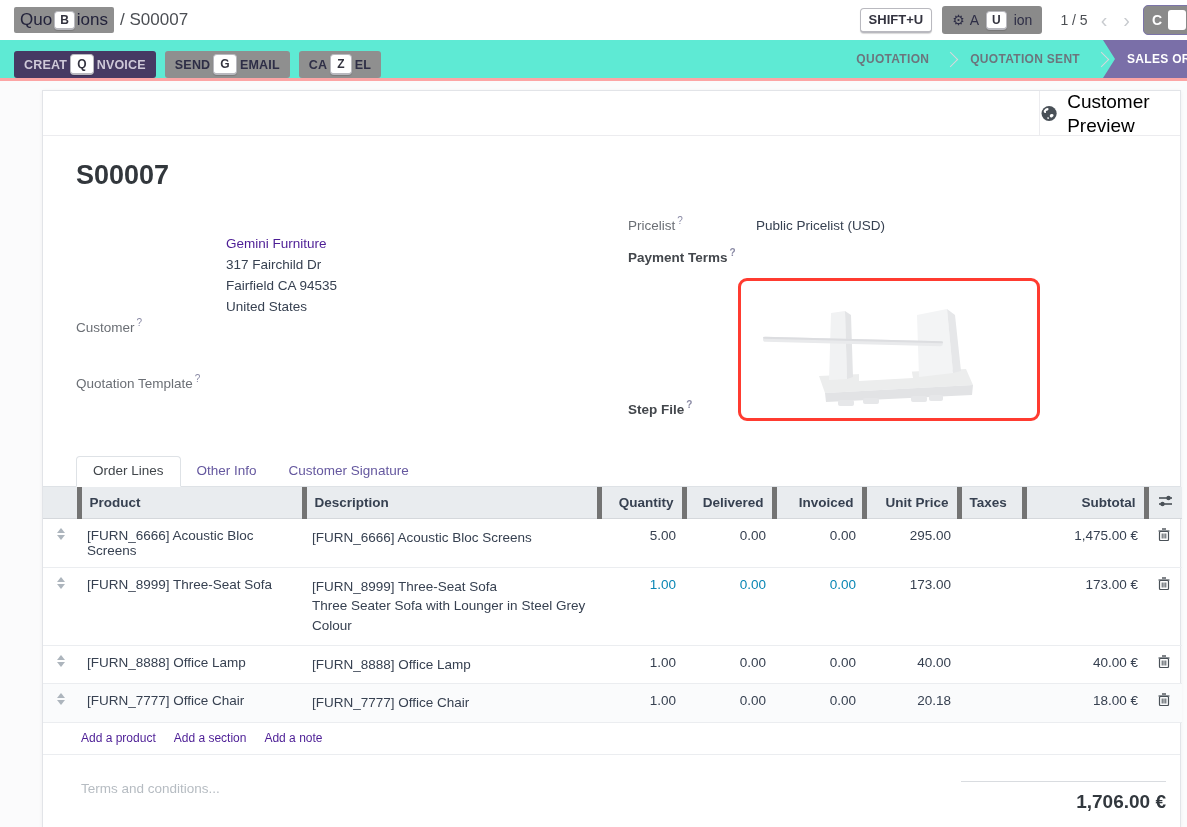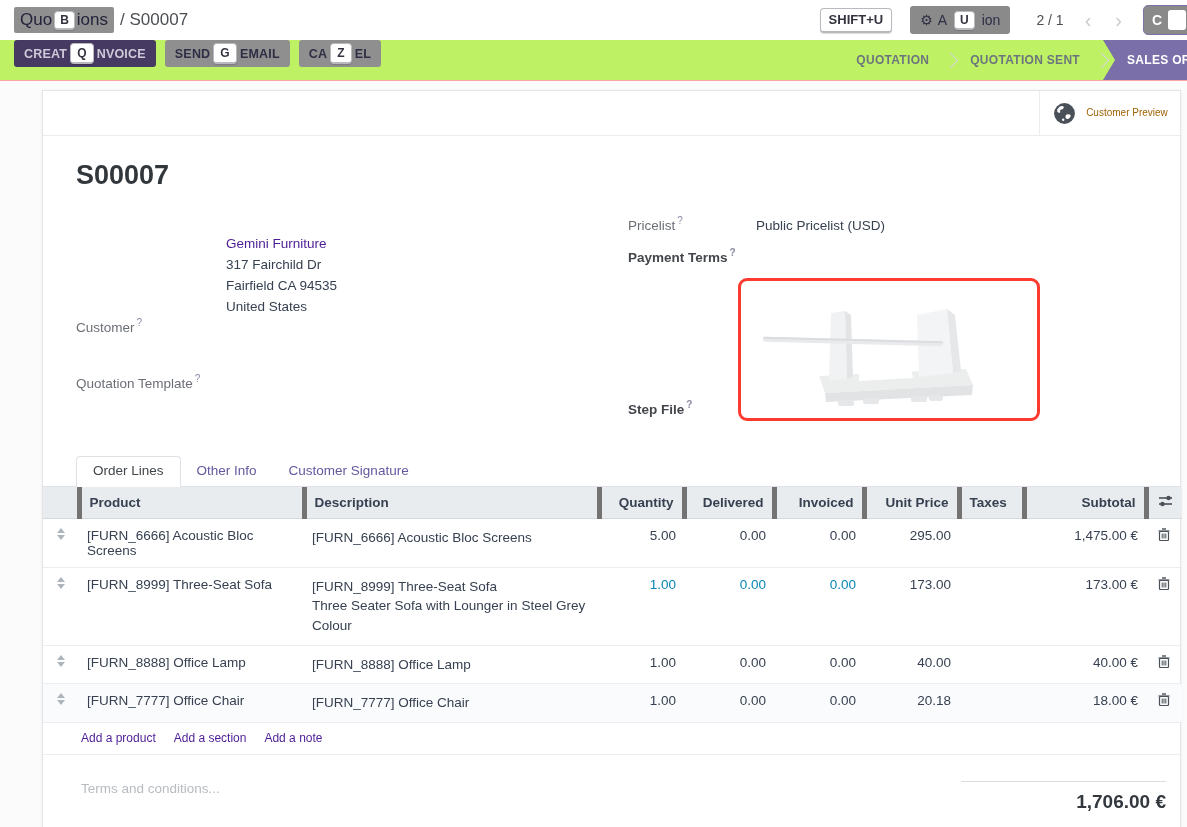--- a/index.html
+++ b/index.html
@@ -3,56 +3,56 @@
 <meta charset="utf-8">
 <style>
   * { margin:0; padding:0; box-sizing:border-box; }
   html,body { width:1187px; height:827px; overflow:hidden; background:#fbfbfc;
     font-family:"Liberation Sans", sans-serif; color:#374151; }
 
   
   .topbar { height:40px; background:#fff; display:flex; align-items:center; padding:0 12px 0 14px; }
   .crumb-chunk { background:#8f8f8f; color:#23233b; font-size:17px; padding:3px 6px; border-radius:2px; display:inline-flex; align-items:center; }
   .crumb-rest { font-size:17px; color:#4c4f54; margin-left:6px; }
-  .topbar-right { margin-left:auto; display:flex; align-items:center; gap:18px; }
+  .topbar-right { margin-left:auto; display:flex; align-items:center; gap:10px; }
   .kbd { background:#fff; border:1px solid #b9b9bf; border-bottom-width:2px; border-radius:4px;
     padding:1px 6px; font-size:12px; font-weight:700; color:#33333f; line-height:16px; display:inline-block;
     box-shadow:0 1px 1px rgba(0,0,0,.15); }
   .kbd.inline { margin:0 2px; padding:0 5px; }
   .action-btn { background:#8a8a8a; color:#2e2e46; border-radius:3px; height:28px; display:inline-flex;
     align-items:center; gap:5px; padding:0 10px; font-size:14px; }
   .gear { font-family:"DejaVu Sans", sans-serif; font-size:14px; color:#2e2e46; }
   .pager { font-size:14px; color:#4c4f54; margin-left:8px; }
   .pg-chev { font-size:20px; color:#c8cbcf; padding:0 3px; line-height:1; cursor:default; }
   .partial-btn { position:relative; margin-right:-38px; width:70px; height:30px; background:#8a8a8a;
     border:1px solid #7b74a8; border-radius:5px; display:inline-flex; align-items:center; gap:6px;
     padding:0 8px; color:#fff; font-weight:700; font-size:14px; }
   .partial-kbd { background:#fff; border-radius:3px; width:18px; height:20px; }
 
-  .btnbar { height:41px; background:#bef264; border-bottom:1px solid #fca5a5; display:flex; align-items:flex-start; padding:0 0 0 14px; }
+  .btnbar { height:41px; background:#5eead4; border-bottom:3px solid #fca5a5; display:flex; align-items:flex-end; padding:0 0 0 14px; }
   .btn { height:27px; border-radius:3px; display:inline-flex; align-items:center; padding:0 10px;
     font-size:12.5px; font-weight:700; letter-spacing:.2px; margin-right:9px; cursor:pointer; border:none; }
   .btn .kbd { margin:0 3px; }
   .btn-primary { background:#463a63; color:#cfc9d9; }
   .btn-secondary { background:#8f8f8f; color:#2e2e46; }
   .statusbar { margin-left:auto; display:flex; align-items:center; height:100%; }
   .status-step { font-size:12px; font-weight:700; letter-spacing:.3px; color:#6c757d; padding:0 18px;
     height:100%; display:flex; align-items:center; }
   .chev-sep { width:11px; height:11px; border-top:1px solid #d8d8dc; border-right:1px solid #d8d8dc;
     transform:rotate(45deg); margin:0 -4px 0 -2px; flex:none; }
   .status-active { background:#7a6fa8; color:#fff; width:133px; margin-right:-49px; flex:none;
     clip-path:polygon(0 0,100% 0,100% 100%,0 100%,12px 50%); padding:0 14px 0 24px; }
 
   
   .sheet { position:absolute; left:42px; top:90px; width:1139px; height:737px; background:#fff;
     border:1px solid #e2e4e8; border-bottom:none; box-shadow:0 1px 4px rgba(0,0,0,.05); }
   .sheet-band { height:45px; border-bottom:1px solid #ececef; display:flex; justify-content:flex-end; }
   .preview-box { width:141px; height:45px; border-left:1px solid #ececef; display:flex; align-items:center;
     justify-content:center; gap:9px; cursor:pointer; }
-  .preview-label { font-size:10px; color:#a16207; line-height:1.25; }
+  .preview-label { font-size:19px; color:#000000; line-height:1.25; }
   .doc-title { font-size:27px; font-weight:700; color:#32373c; margin:24px 0 22px 33px; }
 
   .field-grid { display:flex; padding-left:33px; }
   .fcol-left { width:552px; }
   .fcol-right { flex:1; position:relative; }
   .frow { display:flex; margin-bottom:9px; font-size:13.5px; line-height:1.55;align-items:flex-end; }
   .flabel { width:150px; color:#6b6f75; flex:none; }
   .fcol-right .flabel { width:128px; }
   .flabel.bold { color:#43474c; font-weight:700; }
   .sup-q { font-size:10px; color:#8a8aa5; vertical-align:super; margin-left:2px; }
@@ -113,21 +113,21 @@
   </span>
 
   <div class="topbar-right">
     <span class="kbd" style="padding:3px 8px; font-size:13px;">SHIFT+U</span>
     <span class="action-btn">
       <span class="gear">⚙</span>
       <span>A</span>
         <span class="kbd inline">U</span>
         <span>ion</span>
     </span>
-    <span class="pager">2 / 1</span>
+    <span class="pager">1 / 5</span>
     <span class="pg-chev">‹</span>
     <span class="pg-chev">›</span>
     <span class="partial-btn">
       <span>C</span>
       <span class="partial-kbd"></span>
     </span>
   </div>
 </div>
 
 <div class="btnbar">

